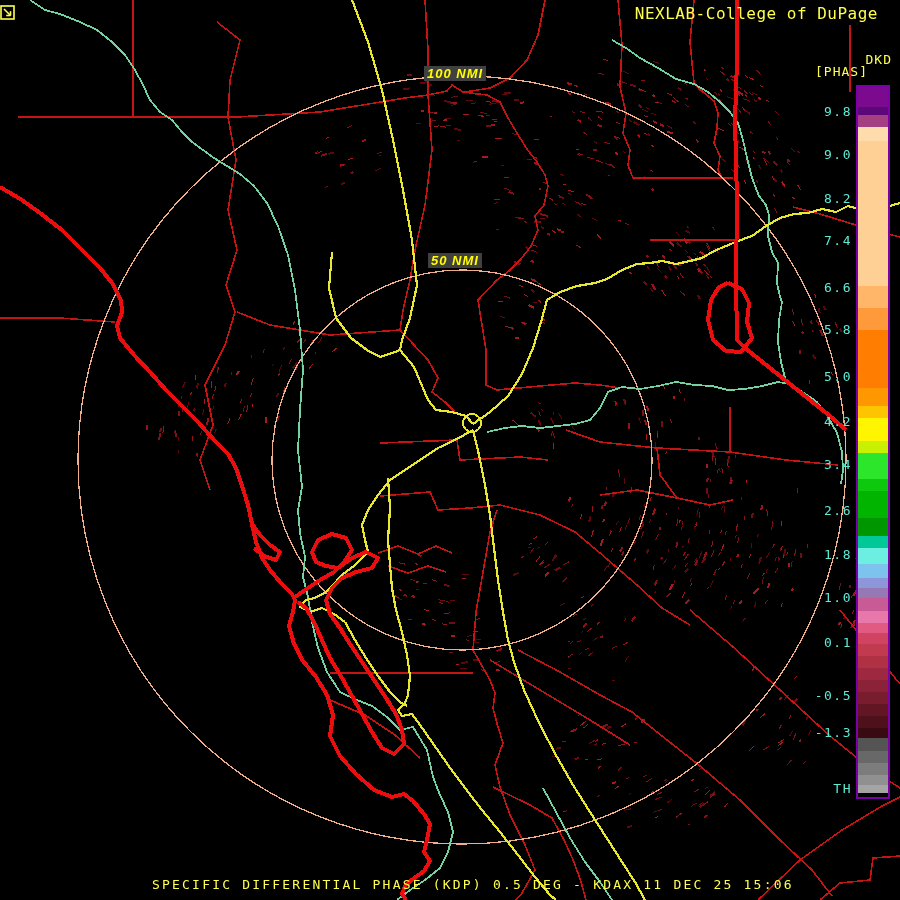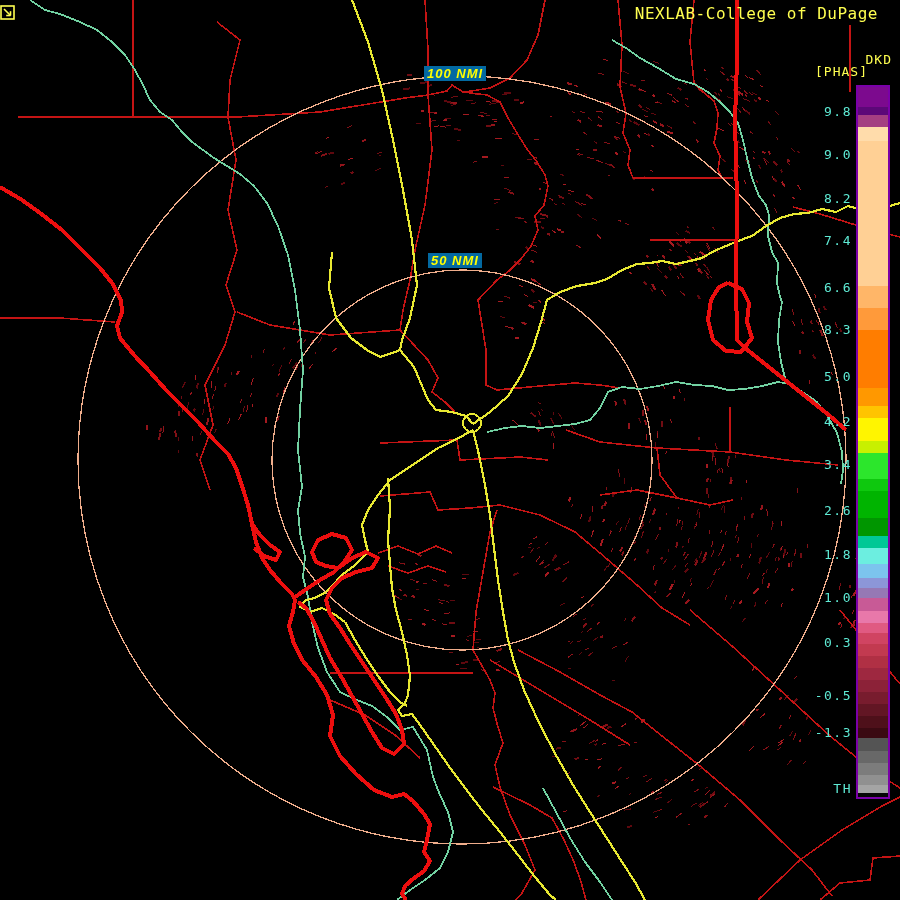--- a/index.html
+++ b/index.html
@@ -6,21 +6,21 @@
   .screen{position:relative;width:900px;height:900px;background:#000;overflow:hidden;
           font-family:"DejaVu Sans Mono", monospace;}
   svg{position:absolute;left:0;top:0;}
   .txt{position:absolute;color:#ffff50;font-size:13px;line-height:15px;white-space:pre;}
   .title{top:6px;right:22px;font-size:16px;letter-spacing:0.5px;}
   .logo{position:absolute;top:5px;right:4px;width:15px;height:15px;}
   .prod-code{top:52px;right:8px;letter-spacing:1px;}
   .prod-tag{top:64px;right:32px;letter-spacing:1px;}
   .caption{left:152px;top:877px;letter-spacing:2.2px;}
   .ringlabel{position:absolute;color:#ffff00;font-family:"Liberation Sans",sans-serif;
-             font-weight:bold;font-style:italic;font-size:13px;background:#0369a1;
+             font-weight:bold;font-style:italic;font-size:13px;background:#404040;
              padding:0 3px;letter-spacing:1px;}
   .r100{left:424px;top:66px;}
   .r50{left:428px;top:253px;}
   .colorbar{position:absolute;left:856px;top:85px;width:30px;border:2px solid #7a00a8;}
   .cb-seg{width:30px;}
   .tick{position:absolute;right:48px;width:70px;text-align:right;color:#5eead4;
         font-size:13px;line-height:16px;letter-spacing:1.5px;}
 </style>
 </head>
 <body>
@@ -944,37 +944,38 @@
       <div class="cb-seg" style="height: 10px; background: rgb(144, 144, 144);"></div>
       <div class="cb-seg" style="height: 8px; background: rgb(164, 164, 164);"></div>
       <div class="cb-seg" style="height: 4px; background: rgb(5, 5, 5);"></div>
     </div>
   <div id="ticks">
       <div class="tick" style="top: 104px;">9.8</div>
       <div class="tick" style="top: 147px;">9.0</div>
       <div class="tick" style="top: 191px;">8.2</div>
       <div class="tick" style="top: 233px;">7.4</div>
       <div class="tick" style="top: 280px;">6.6</div>
-      <div class="tick" style="top: 322px;">8.3</div>
+      <div class="tick" style="top: 322px;">5.8</div>
       <div class="tick" style="top: 369px;">5.0</div>
       <div class="tick" style="top: 414px;">4.2</div>
       <div class="tick" style="top: 457px;">3.4</div>
       <div class="tick" style="top: 503px;">2.6</div>
       <div class="tick" style="top: 547px;">1.8</div>
       <div class="tick" style="top: 590px;">1.0</div>
-      <div class="tick" style="top: 635px;">0.3</div>
+      <div class="tick" style="top: 635px;">0.1</div>
       <div class="tick" style="top: 688px;">-0.5</div>
       <div class="tick" style="top: 725px;">-1.3</div>
       <div class="tick" style="top: 770px; margin-top: 11px;">TH</div>
     </div>
 
   <div class="txt title">NEXLAB-College of DuPage</div>
   <svg class="logo" viewBox="0 0 15 15">
     <rect x="1" y="1" width="13" height="13" fill="none" stroke="#ffff50" stroke-width="1.6"></rect>
     <line x1="4" y1="4" x2="10.5" y2="10.5" stroke="#ffff50" stroke-width="1.6"></line>
     <line x1="10.5" y1="10.5" x2="6.2" y2="10.5" stroke="#ffff50" stroke-width="1.6"></line>
     <line x1="10.5" y1="10.5" x2="10.5" y2="6.2" stroke="#ffff50" stroke-width="1.6"></line>
   </svg>
 
   <div class="txt prod-code">DKD</div>
   <div class="txt prod-tag">[PHAS]</div>
 
+  <div class="txt caption">SPECIFIC DIFFERENTIAL PHASE (KDP) 0.5 DEG - KDAX 11 DEC 25 15:06</div>
 </div>
 
 </body></html>

